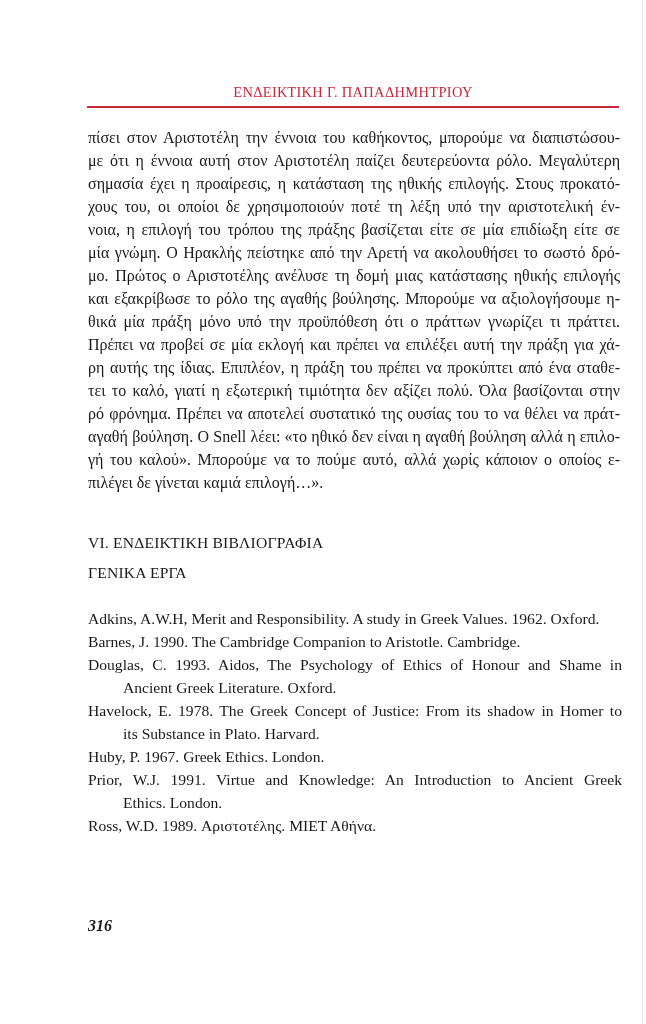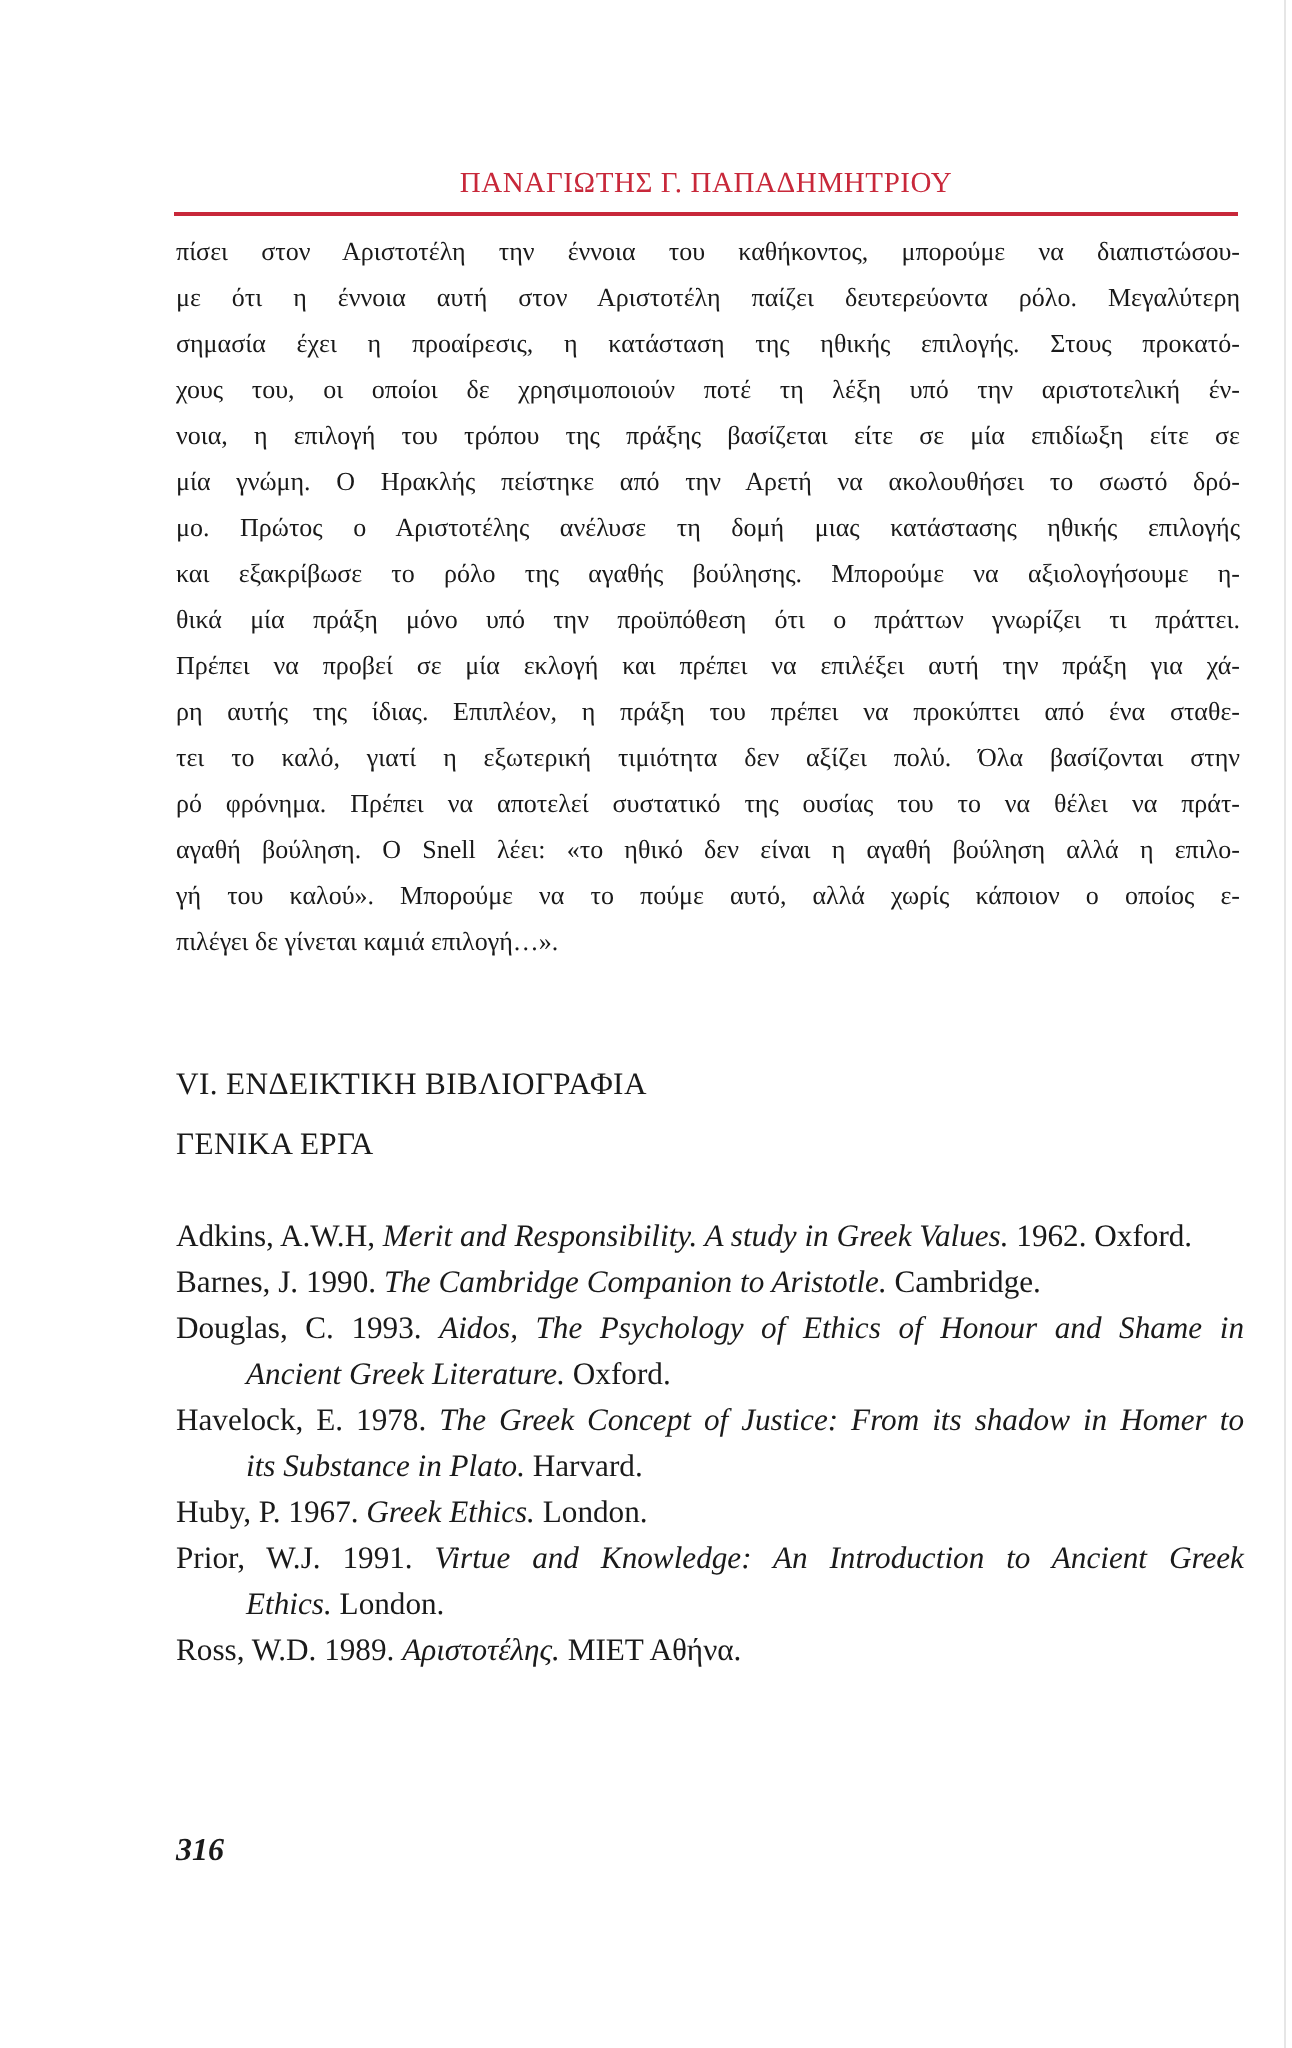--- a/index.html
+++ b/index.html
@@ -37,23 +37,23 @@
       position: absolute;
       left: 87px;
       width: 532px;
       top: 106px;
       height: 1.5px;
       background: #c8283a;
     }
     .body-text {
       position: absolute;
       left: 88px;
-      top: 114px;
+      top: 126px;
       width: 532px;
-      font-size: 13px;
+      font-size: 16px;
       line-height: 23px;
     }
     .body-line {
       display: block;
       white-space: nowrap;
       text-align: justify;
       text-align-last: justify;
     }
     .body-line.last {
       text-align-last: left;
@@ -88,36 +88,36 @@
       display: block;
       white-space: nowrap;
     }
     .bib-line.just {
       text-align: justify;
       text-align-last: justify;
     }
     .bib-line.cont {
       padding-left: 35px;
     }
-    .it { font-style: italic; }
+    .it { }
     .page-number {
       position: absolute;
       left: 88px;
       top: 917px;
       font-size: 16px;
       font-style: italic;
       font-weight: bold;
     }
   </style>
 </head>
 <body>
 
 <div class="page-edge"></div>
 
-<div class="running-head" style="color: rgb(200, 40, 58);">ΠΑΝΑΓΙΩΤΗΣ Γ. ΠΑΠΑΔΗΜΗΤΡΙΟΥ</div>
+<div class="running-head" style="color: rgb(200, 40, 58);">ΕΝΔΕΙΚΤΙΚΗ Γ. ΠΑΠΑΔΗΜΗΤΡΙΟΥ</div>
 <div class="head-rule" style="background: rgb(200, 40, 58);"></div>
 
 <div class="body-text">
   <span class="body-line">πίσει στον Αριστοτέλη την έννοια του καθήκοντος, μπορούμε να διαπιστώσου-</span>
   <span class="body-line">με ότι η έννοια αυτή στον Αριστοτέλη παίζει δευτερεύοντα ρόλο. Μεγαλύτερη</span>
   <span class="body-line">σημασία έχει η προαίρεσις, η κατάσταση της ηθικής επιλογής. Στους προκατό-</span>
   <span class="body-line">χους του, οι οποίοι δε χρησιμοποιούν ποτέ τη λέξη υπό την αριστοτελική έν-</span>
   <span class="body-line">νοια, η επιλογή του τρόπου της πράξης βασίζεται είτε σε μία επιδίωξη είτε σε</span>
   <span class="body-line">μία γνώμη. Ο Ηρακλής πείστηκε από την Αρετή να ακολουθήσει το σωστό δρό-</span>
   <span class="body-line">μο. Πρώτος ο Αριστοτέλης ανέλυσε τη δομή μιας κατάστασης ηθικής επιλογής</span>

